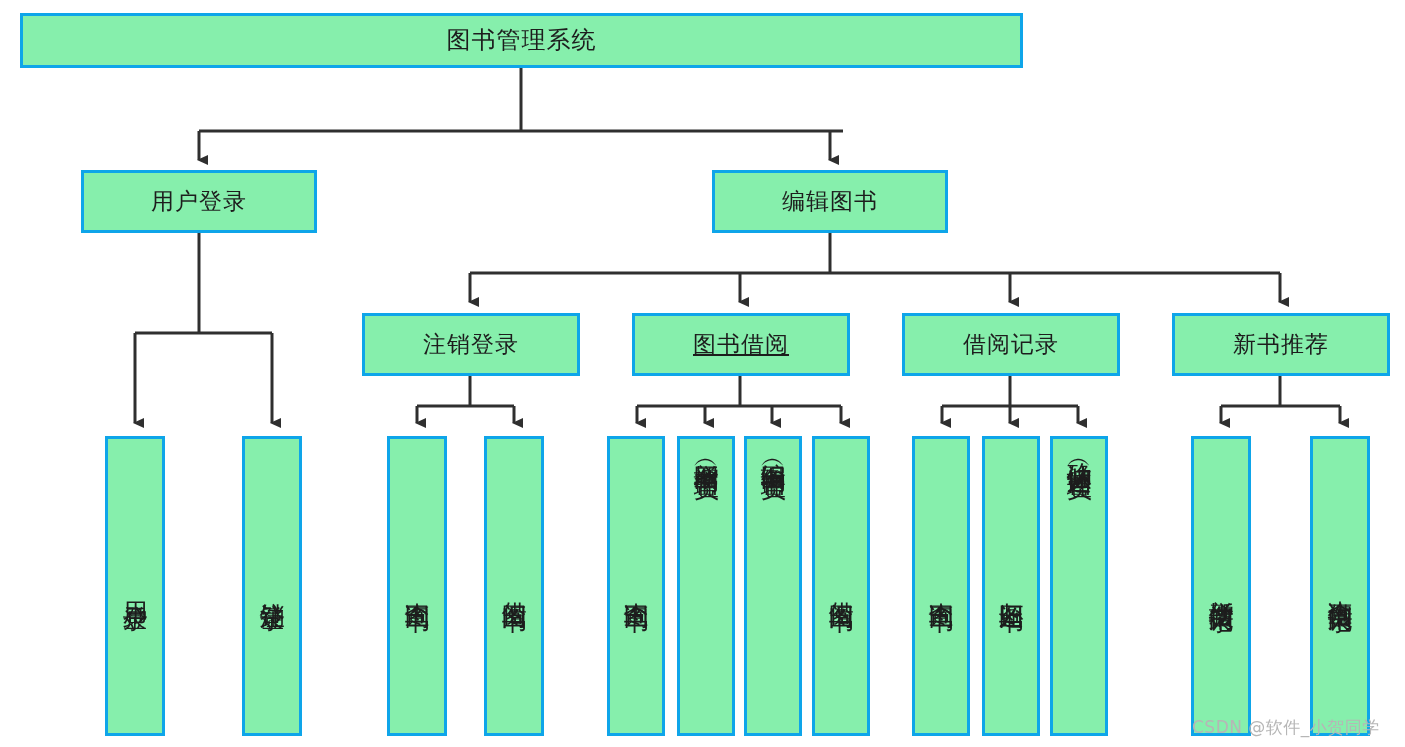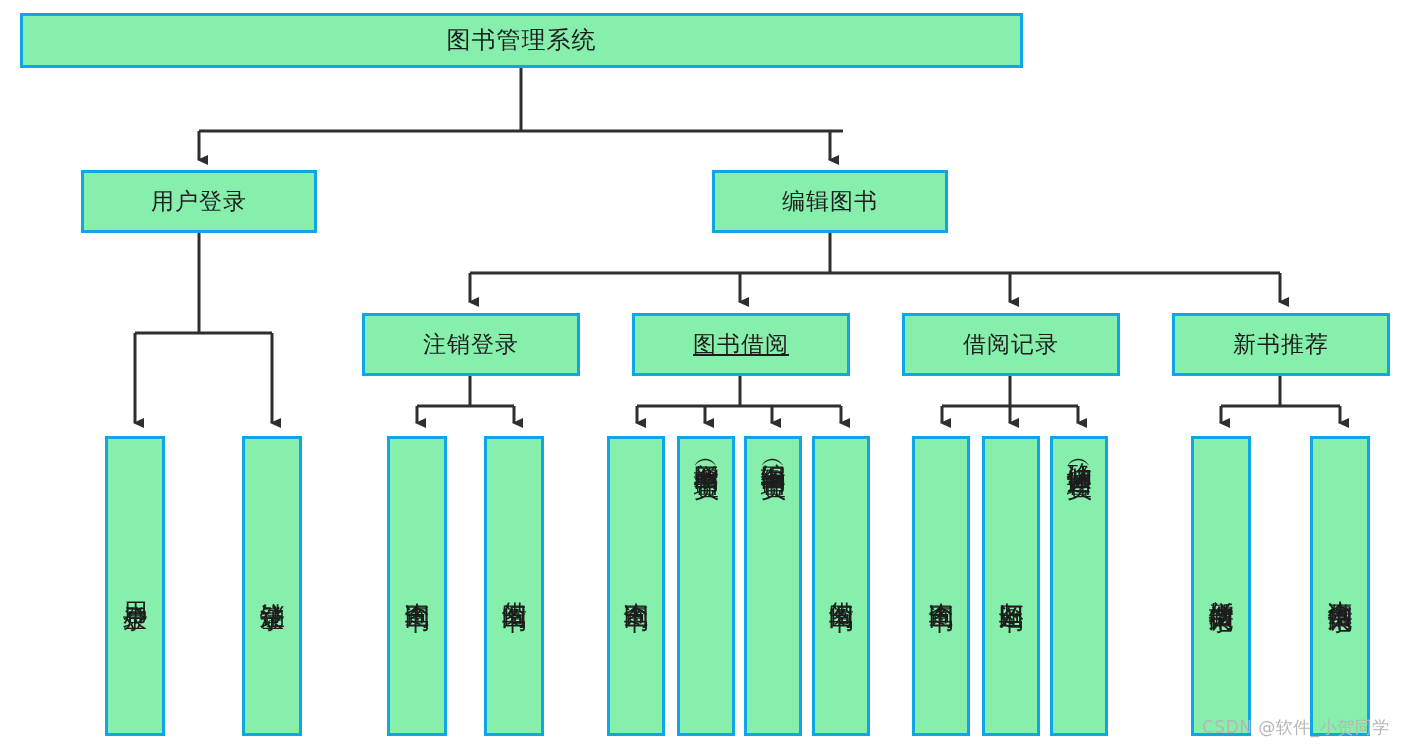--- a/index.html
+++ b/index.html
@@ -4,21 +4,21 @@
 <style>
   html,body{margin:0;padding:0;background:#ffffff;}
   body{width:1405px;height:747px;overflow:hidden;font-family:"DejaVu Sans","Liberation Sans",sans-serif;}
   #stage{position:relative;width:1405px;height:747px;background:#fff;}
   svg#wires{position:absolute;left:0;top:0;width:1405px;height:747px;pointer-events:none;}
   .node{position:absolute;box-sizing:border-box;background:#86efac;border:3px solid #0ea5e9;display:flex;align-items:center;justify-content:center;color:#1d1d1d;}
   .node.h{font-size:23px;letter-spacing:1px;line-height:1.1;}
   .node.v{writing-mode:vertical-rl;text-orientation:upright;font-size:25px;line-height:1.18;letter-spacing:2px;padding-top:4px;padding-bottom:4px;justify-content:flex-start;align-items:center;}
   .node.v.mid{justify-content:center;}
   .node.root{font-size:24px;}
-  .watermark{position:absolute;font-size:17px;color:#b6b6b6;letter-spacing:.5px;white-space:nowrap;padding-left:10px;}
+  .watermark{position:absolute;font-size:17px;color:#b6b6b6;letter-spacing:.5px;white-space:nowrap;}
 </style>
 </head>
 <body>
 
 <div id="stage">
 
   <svg id="wires" viewBox="0 0 1405 747">
     <defs>
       <marker id="arrow" markerWidth="12" markerHeight="12" refX="5" refY="9" orient="auto" markerUnits="userSpaceOnUse">
         <path d="M0,0 L10,0 L5,11 Z" fill="#2f2f2f"></path>

